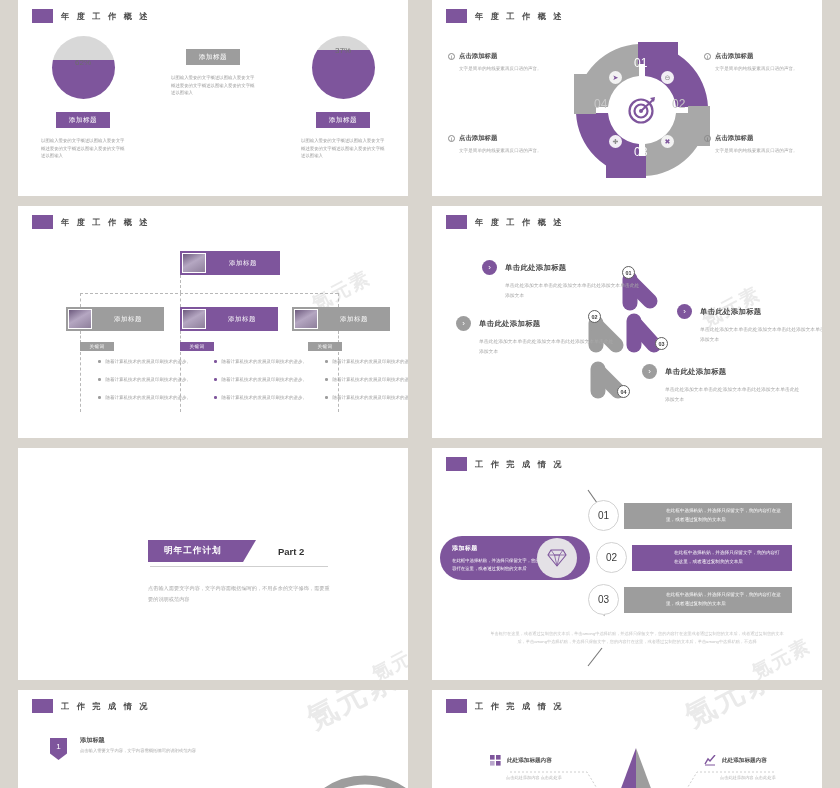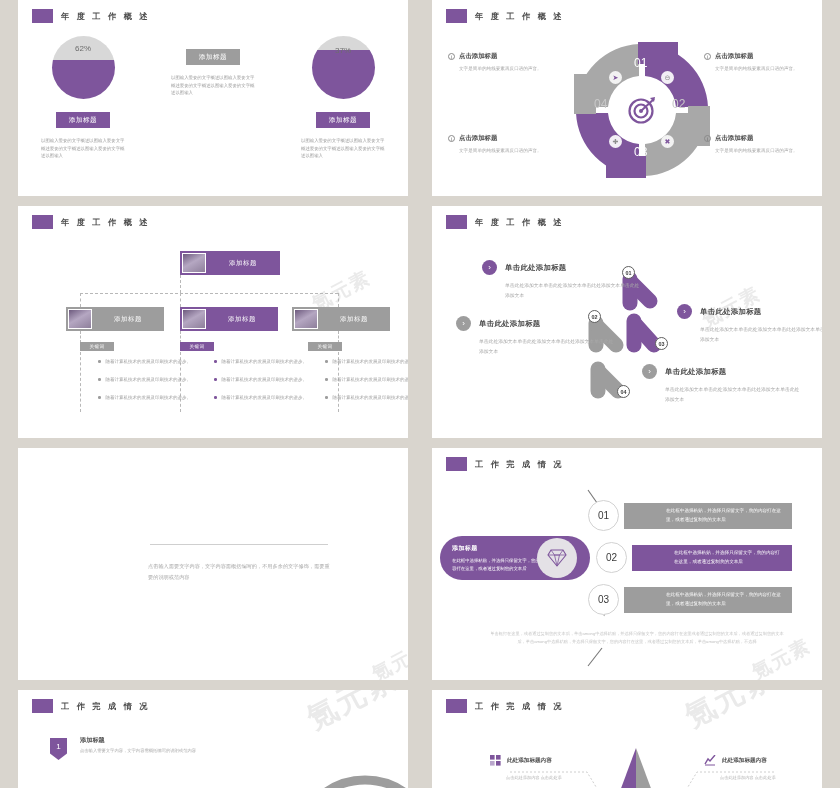--- a/index.html
+++ b/index.html
@@ -194,21 +194,21 @@
   <div class="cell r1">
     <div class="slide">
       <div class="hdr">
         <span class="sq"></span>
         <span class="ttl">年 度 工 作 概 述</span>
       </div>
       <div class="pies">
 
         <div class="pieCol">
           <div class="pie" style="background: linear-gradient(to bottom,#d8d8d8 0 38%,#7e559c 38% 100%);">
-            <span class="pct" style="top:8px">62%</span>
+            <span class="pct" style="top:22px">62%</span>
           </div>
           <div class="btnlbl" style="background:#7e559c">添加标题</div>
           <div class="body6">以图输入爱要的文字概述以图输入爱要文字概述爱要的文字概述以图输入爱要的文字概述以图输入</div>
         </div>
 
         <div class="pieCol">
           <div class="btnlbl" style="background:#9d9d9d">添加标题</div>
           <div class="body6">以图输入爱要的文字概述以图输入爱要文字概述爱要的文字概述以图输入爱要的文字概述以图输入</div>
         </div>
 
@@ -443,20 +443,24 @@
         </div>
         <div class="abd">单击此处添加文本单击此处添加文本单击此处添加文本单击此处添加文本</div>
       </div>
     </div>
   </div>
 
   <div class="cell r3">
     <div class="slide">
       <div class="wm sm" style="left:352px;top:200px">氪元素</div>
       <div class="partwrap">
+        <div class="ribbon">
+          <span class="tag">明年工作计划</span>
+          <span class="pnum">Part 2</span>
+        </div>
         <div class="ruleline"></div>
         <div class="partbody">点击输入需要文字内容，文字内容需概括编写的，不用多余的文字修饰，需要重要的说明或范内容</div>
       </div>
     </div>
   </div>
 
   <div class="cell r3 right">
     <div class="slide">
       <div class="hdr">
         <span class="sq"></span>

